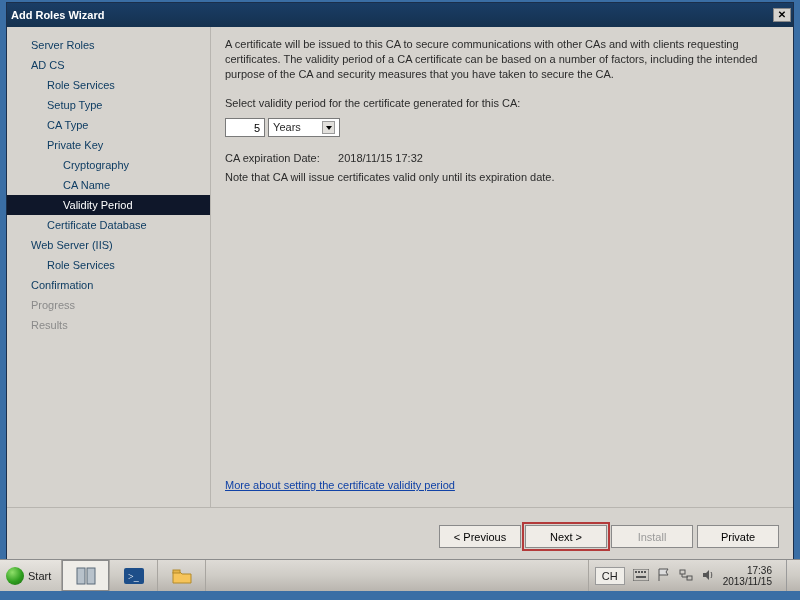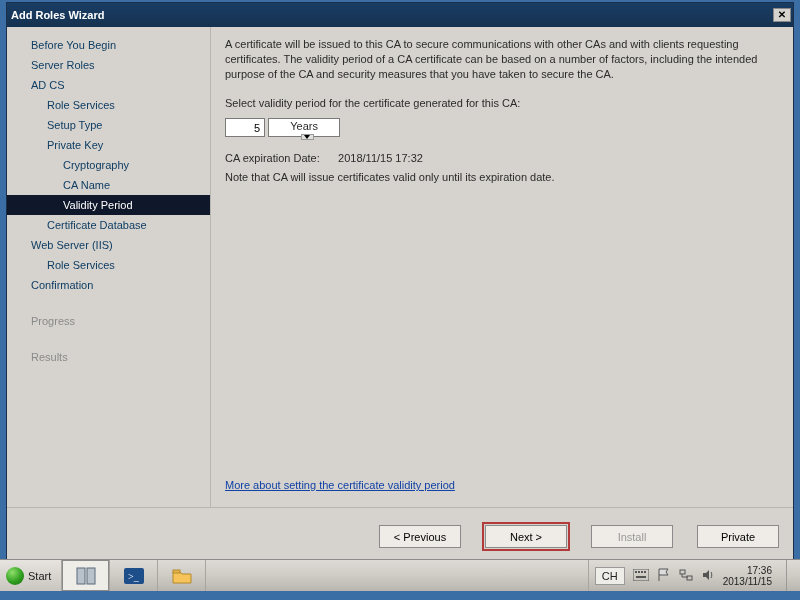--- a/index.html
+++ b/index.html
@@ -79,21 +79,21 @@
     color: #0f3d63;
     cursor: pointer;
     white-space: nowrap;
   }
   .nav-item.indent1 { padding-left: 40px; }
   .nav-item.indent2 { padding-left: 56px; }
   .nav-item.selected {
     background: #0f172a;
     color: #fff;
   }
-  .nav-item.disabled { color: #8a8a8a; cursor: default; margin-top: 16px; }
+  .nav-item.disabled { color: #8a8a8a; cursor: default; }
   .content {
     flex: 1;
     padding: 10px 18px 8px 14px;
     display: flex;
     flex-direction: column;
     color: #2b2b2b;
     line-height: 1.35;
   }
   .desc { margin-bottom: 14px; }
   .form-row { margin-bottom: 8px; }
@@ -111,21 +111,20 @@
     height: 19px;
     border: 1px solid #7a7a7a;
     background: #fff;
     display: inline-flex;
     align-items: center;
     padding: 0 4px;
     min-width: 72px;
     font-size: 11px;
     vertical-align: middle;
     justify-content: space-between;
-    flex-direction: column;
   }
   .dropdown-arrow {
     width: 13px; height: 13px;
     background: #e2e0dc;
     border: 1px solid #9a9a9a;
     margin-left: 6px;
     display: flex; align-items: center; justify-content: center;
   }
   .dropdown-arrow::after {
     content: '';
@@ -141,21 +140,21 @@
     margin-bottom: 6px;
     display: inline-block;
   }
   .footer {
     height: 58px;
     border-top: 1px solid #b8b5b0;
     display: flex;
     align-items: center;
     justify-content: flex-end;
     padding: 0 14px;
-    gap: 24px;
+    gap: 4px;
   }
   .btn {
     min-width: 82px;
     height: 23px;
     background: #efece7;
     border: 1px solid #8a8a8a;
     font-size: 11px;
     cursor: pointer;
   }
   .btn:disabled { color: #9a9a9a; cursor: default; }
@@ -219,25 +218,25 @@
 
 <div class="window">
   <div class="titlebar">
     <span class="title">Add Roles Wizard</span>
     <div class="close-btn">✕</div>
   </div>
 
 
   <div class="body">
     <div class="sidebar" id="sidebar">
-        <div class="nav-item">Before You Begin</div>
         <div class="nav-item">Server Roles</div>
         <div class="nav-item">AD CS</div>
         <div class="nav-item indent1">Role Services</div>
         <div class="nav-item indent1">Setup Type</div>
+        <div class="nav-item indent1">CA Type</div>
         <div class="nav-item indent1">Private Key</div>
         <div class="nav-item indent2">Cryptography</div>
         <div class="nav-item indent2">CA Name</div>
         <div class="nav-item indent2 selected">Validity Period</div>
         <div class="nav-item indent1">Certificate Database</div>
         <div class="nav-item">Web Server (IIS)</div>
         <div class="nav-item indent1">Role Services</div>
         <div class="nav-item">Confirmation</div>
         <div class="nav-item disabled">Progress</div>
         <div class="nav-item disabled">Results</div>

